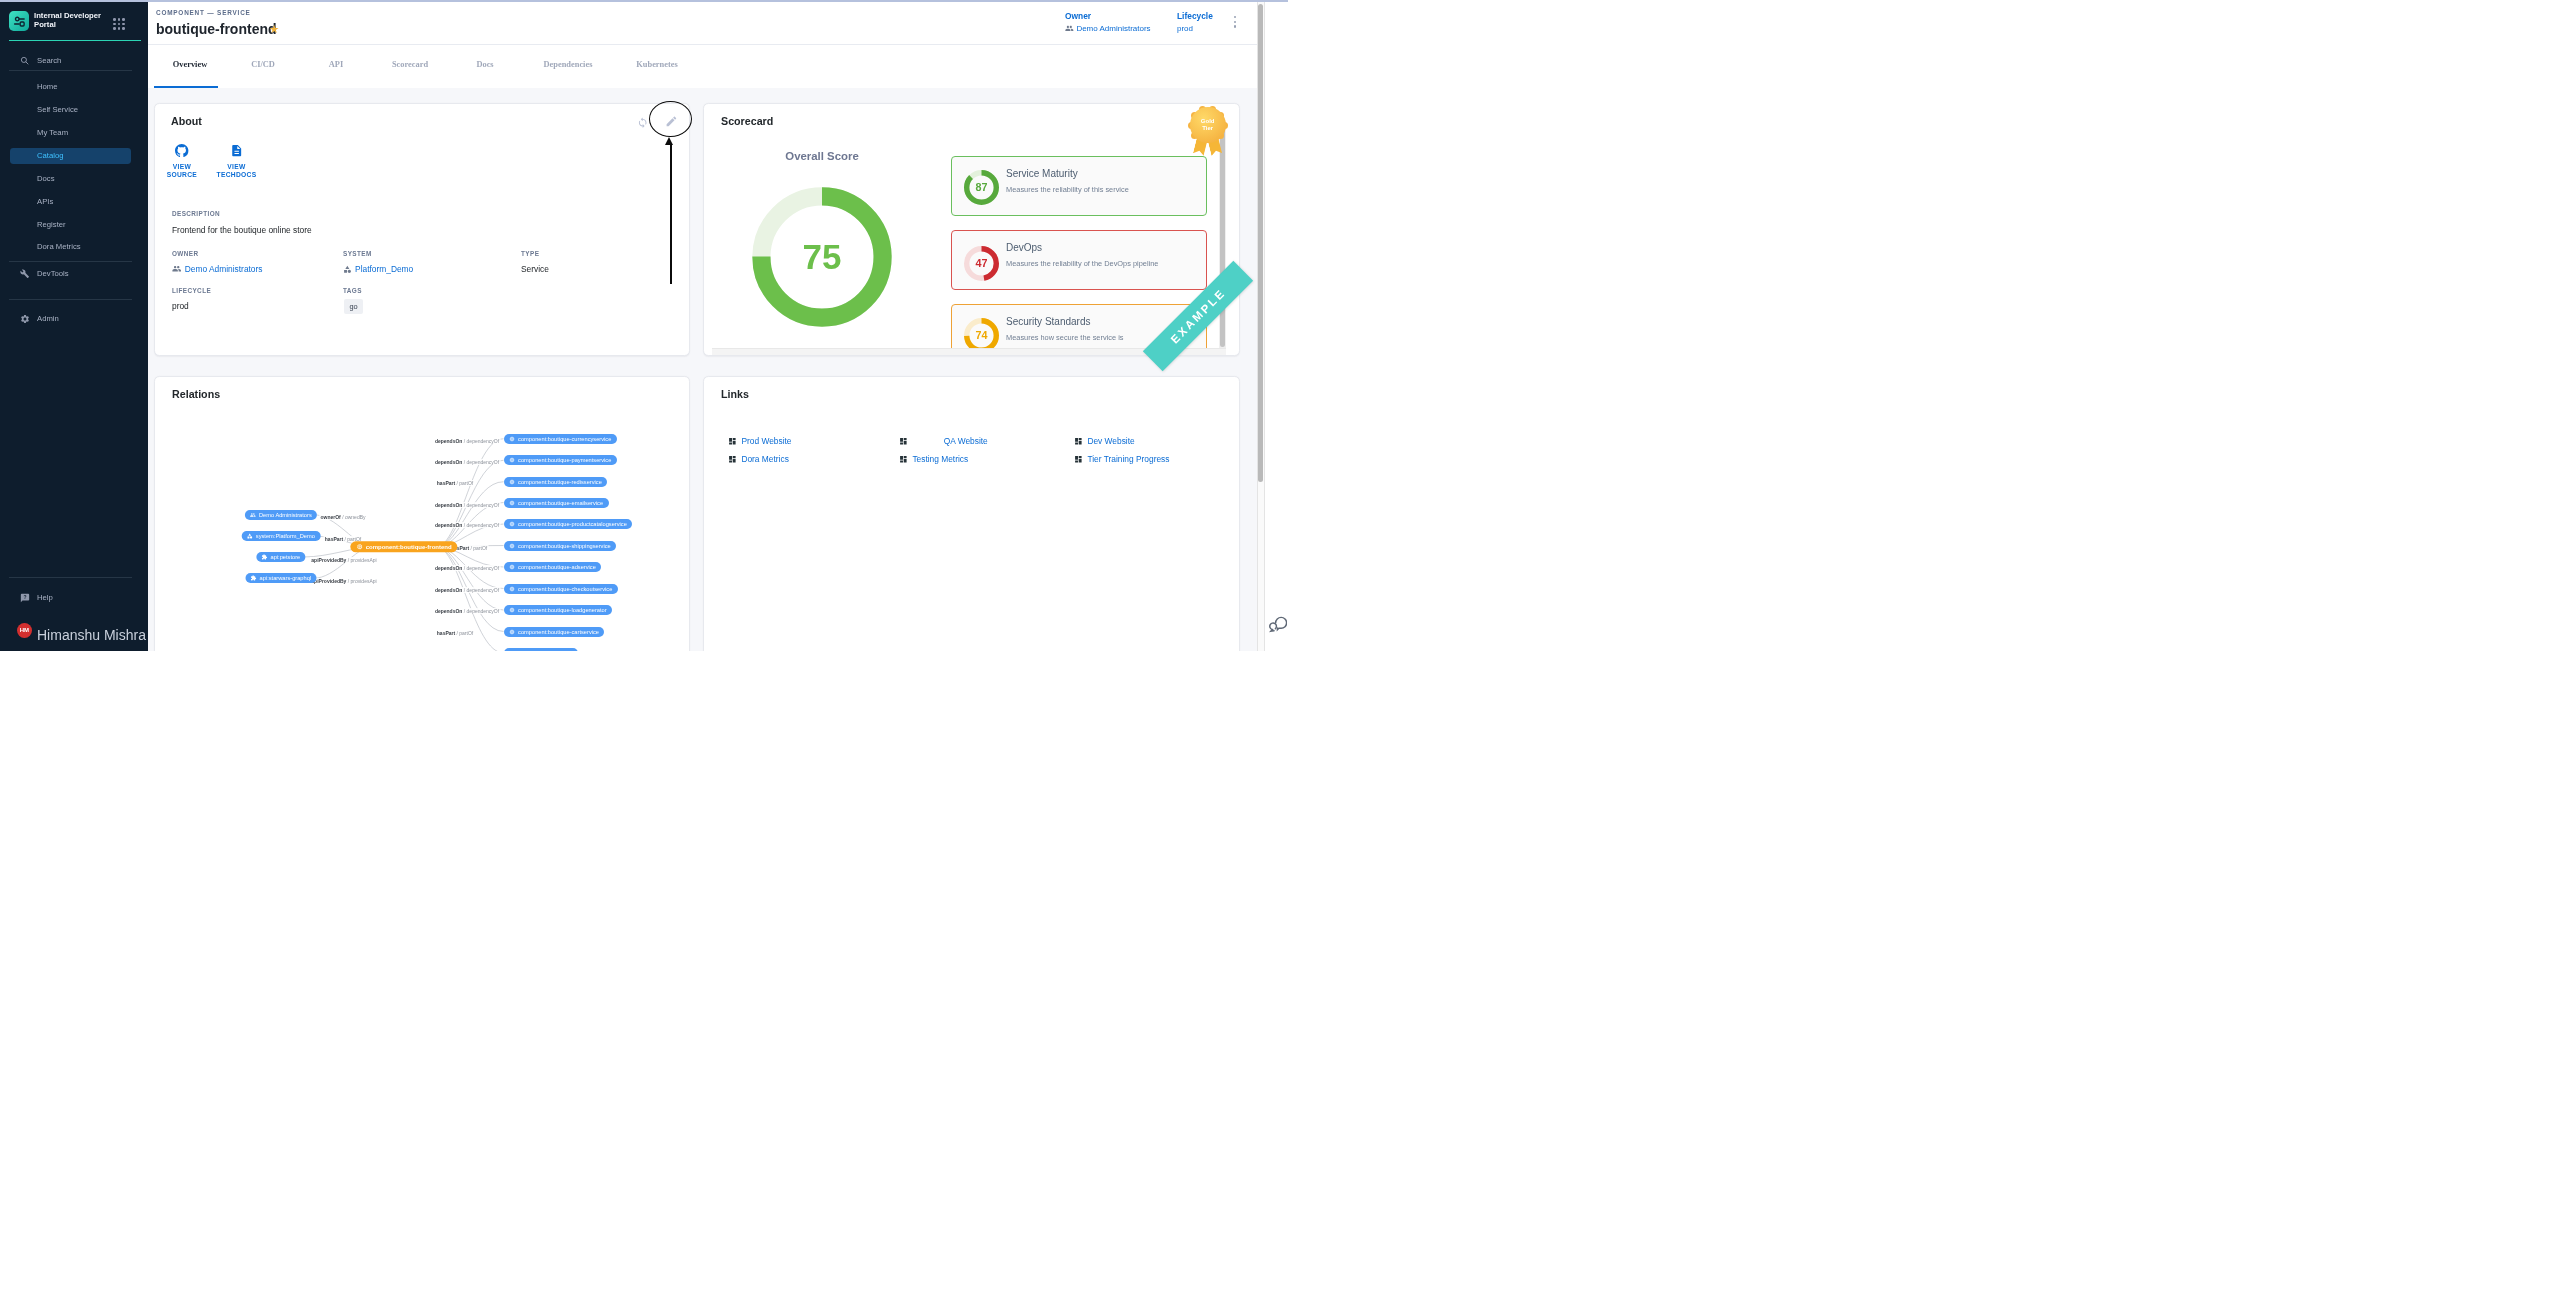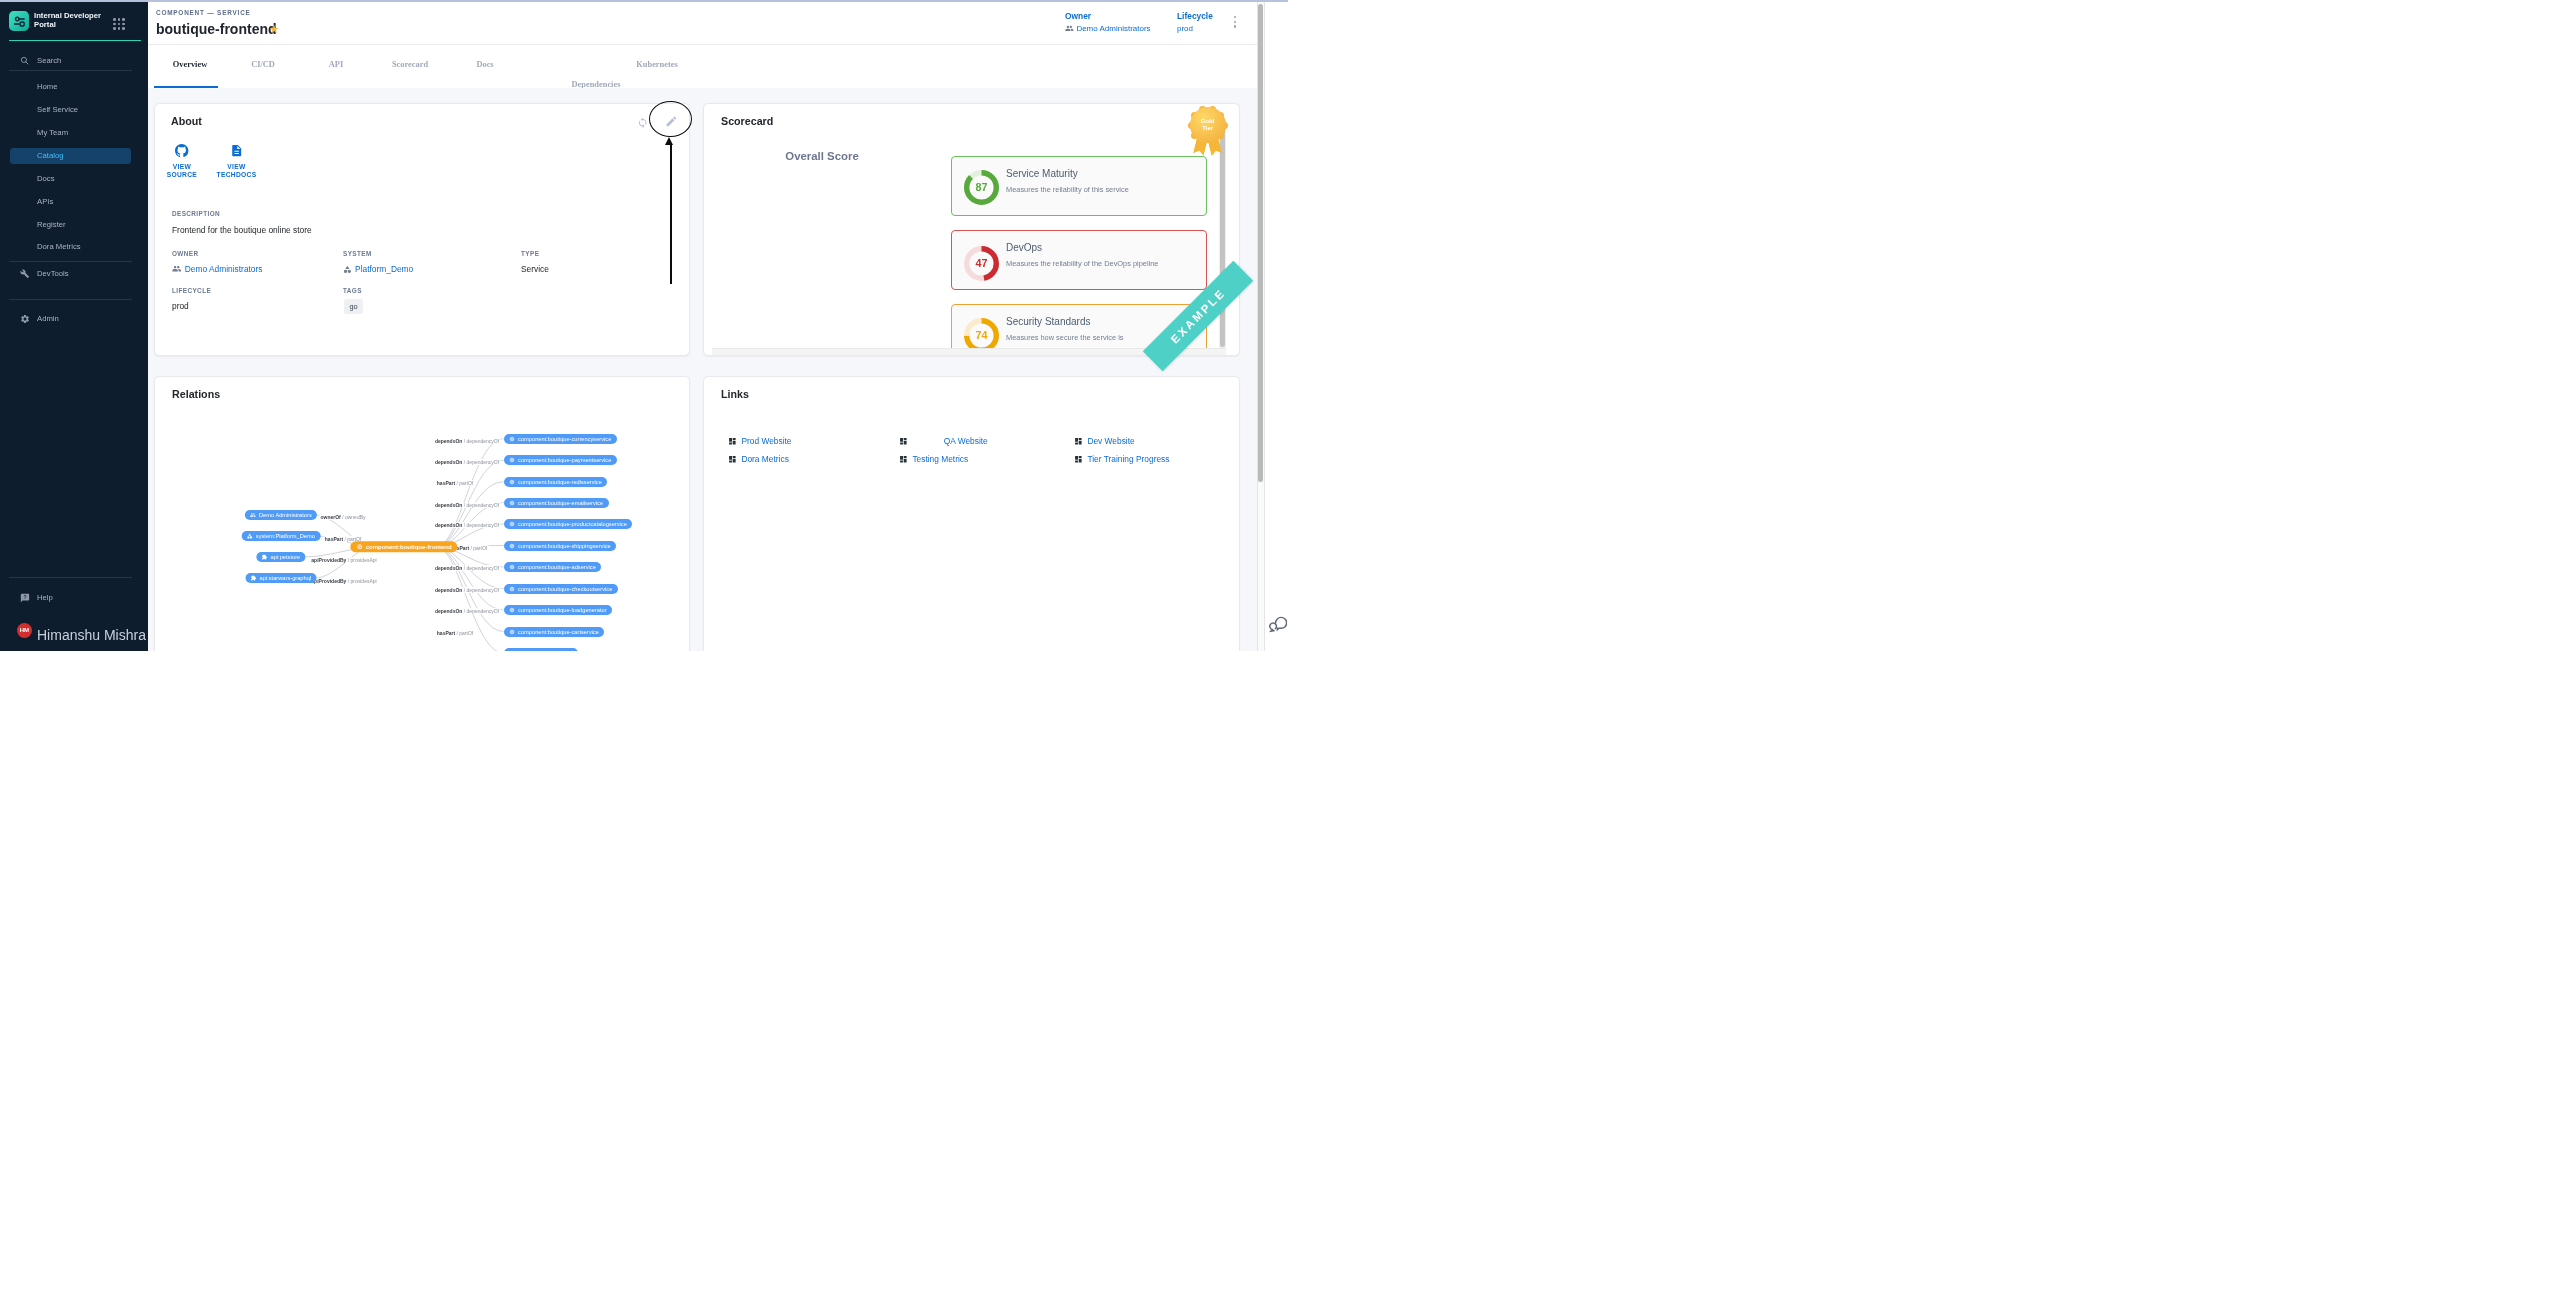--- a/index.html
+++ b/index.html
@@ -212,21 +212,21 @@
       <i style="top:9.4px"></i>
   </div>
   <div class="abs hdr-divider"></div>
 
   <div id="tabs">
       <div class="abs tab active" style="left: 190px;">Overview</div>
       <div class="abs tab" style="left: 263px;">CI/CD</div>
       <div class="abs tab" style="left: 336px;">API</div>
       <div class="abs tab" style="left: 410px;">Scorecard</div>
       <div class="abs tab" style="left: 485px;">Docs</div>
-      <div class="abs tab" style="left: 596px; margin-top: 20px;">Dependencies</div>
+      <div class="abs tab" style="left: 568px;">Dependencies</div>
       <div class="abs tab" style="left: 657px;">Kubernetes</div>
     </div>
   <div class="abs tab-indicator"></div>
   <div class="abs content-bg"></div>
 
   <div class="abs card" style="left:154px;top:103px;width:536px;height:253px">
     <div class="abs card-title" style="left:16px;top:10.7px">About</div>
     <svg class="abs" style="left:482px;top:13.4px" width="11.4" height="11.4" viewBox="0 0 24 24">
       <path fill="#b9c0d4" d="M12 4V1L8 5l4 4V6c3.31 0 6 2.69 6 6 0 1.01-.25 1.97-.7 2.8l1.46 1.46C19.54 15.03 20 13.57 20 12c0-4.42-3.58-8-8-8zm0 14c-3.31 0-6-2.69-6-6 0-1.01.25-1.97.7-2.8L5.24 7.74C4.46 8.97 4 10.43 4 12c0 4.42 3.58 8 8 8v3l4-4-4-4v3z"></path>
     </svg>
@@ -269,20 +269,25 @@
     <div class="abs" style="left:189px;top:195px" id="tag-chips"><span class="chip">go</span></div>
   </div>
 
   <div class="abs ann-circle"></div>
   <div class="abs ann-head"></div>
   <div class="abs ann-line"></div>
 
   <div class="abs card" style="left:703px;top:103px;width:537px;height:253px;overflow:hidden">
     <div class="abs card-title" style="left:17px;top:10.7px">Scorecard</div>
     <div class="abs overall-lbl" style="left:118px;top:46px">Overall Score</div>
+    <div class="abs" style="left:48px;top:83px" id="big-donut"><svg width="140" height="140" viewBox="0 0 208 208">
+    <circle cx="104" cy="104" r="90" fill="none" stroke="#e9f3e3" stroke-width="27"></circle>
+    <circle cx="104" cy="104" r="90" fill="none" stroke="#6cbf4b" stroke-width="27" stroke-dasharray="424.11500823462205 141.37166941154072" transform="rotate(-90 104 104)"></circle>
+    <text x="50%" y="50%" dy="18.2" text-anchor="middle" font-size="52" font-weight="bold" fill="#6cbf4b">75</text>
+        </svg></div>
     <div id="sc-items">
         <div class="abs sc-item" style="left: 247px; top: 52px; border: 0.7px solid rgb(106, 191, 94);">
           <div style="position:absolute;left:12px;top:12.8px"><svg width="35" height="35" viewBox="0 0 52 52">
     <circle cx="26" cy="26" r="22" fill="none" stroke="#e3f1dc" stroke-width="8"></circle>
     <circle cx="26" cy="26" r="22" fill="none" stroke="#57a93c" stroke-width="8" stroke-dasharray="120.26016677941726 17.96990997853362" transform="rotate(-90 26 26)"></circle>
     <text x="50%" y="50%" dy="5.6" text-anchor="middle" font-size="16" font-weight="bold" fill="#57a93c">87</text>
             </svg></div>
     <div class="nm">Service Maturity</div>
     <div class="ds">Measures the reliability of this service</div>
         </div>

